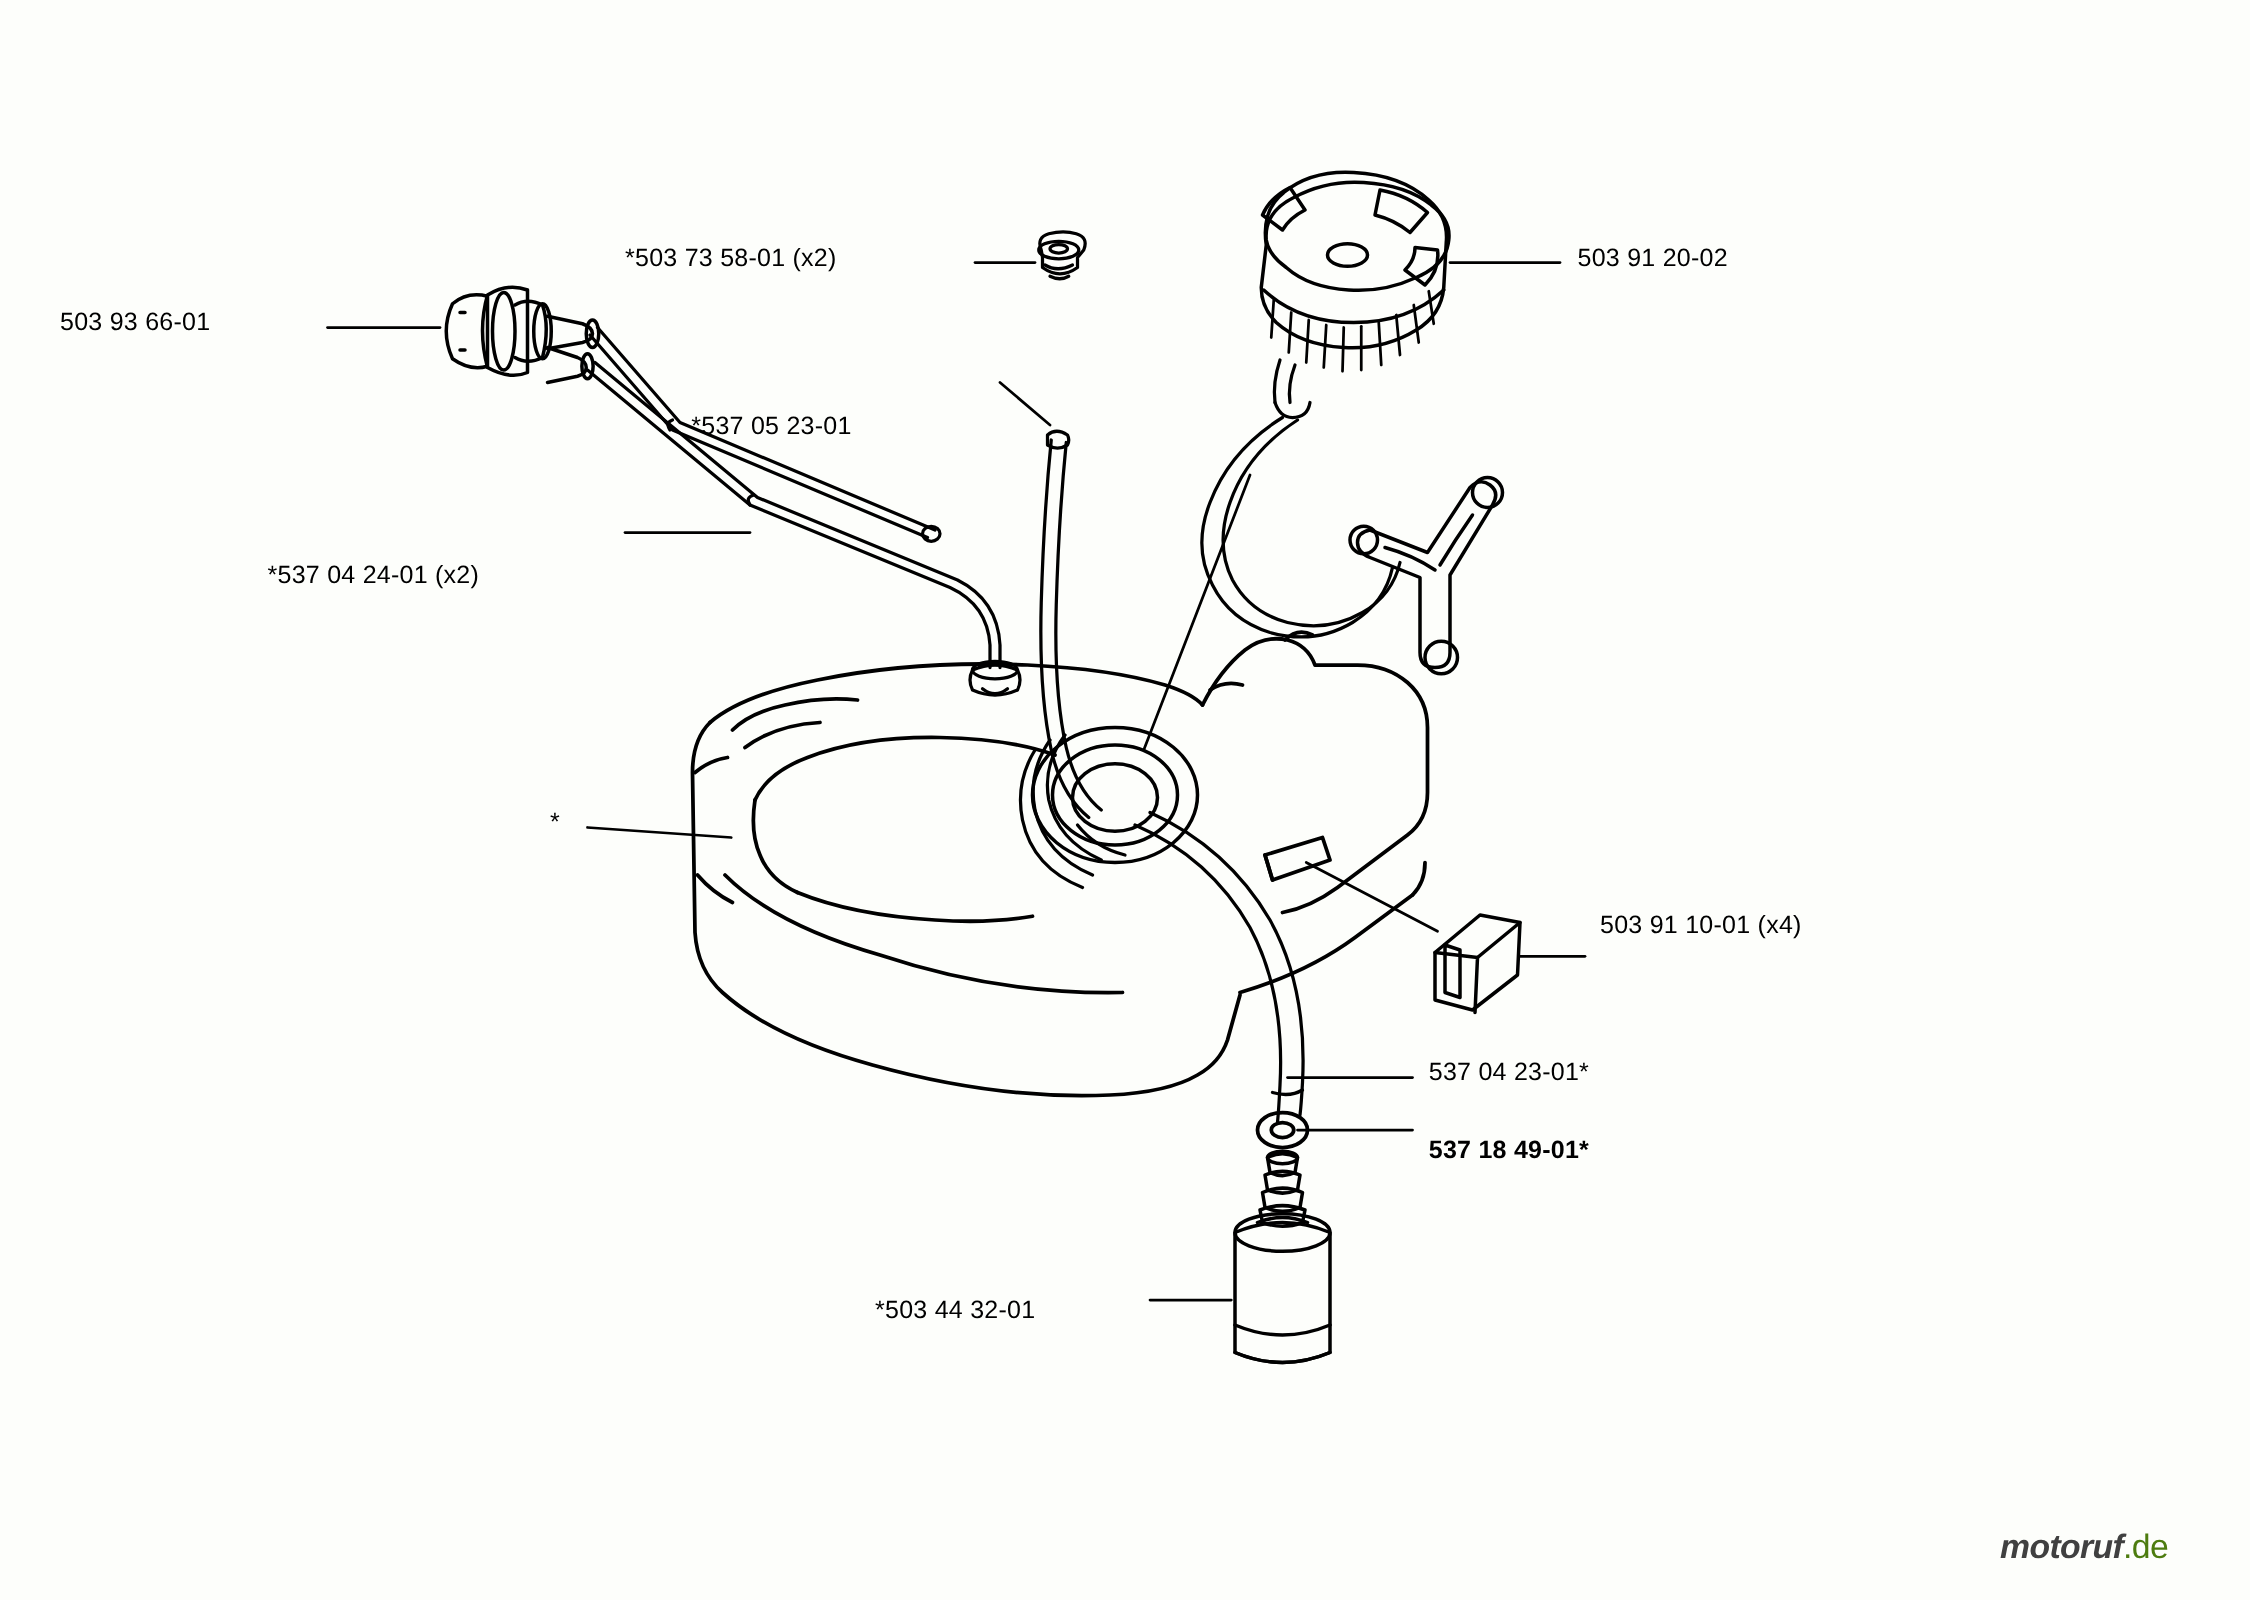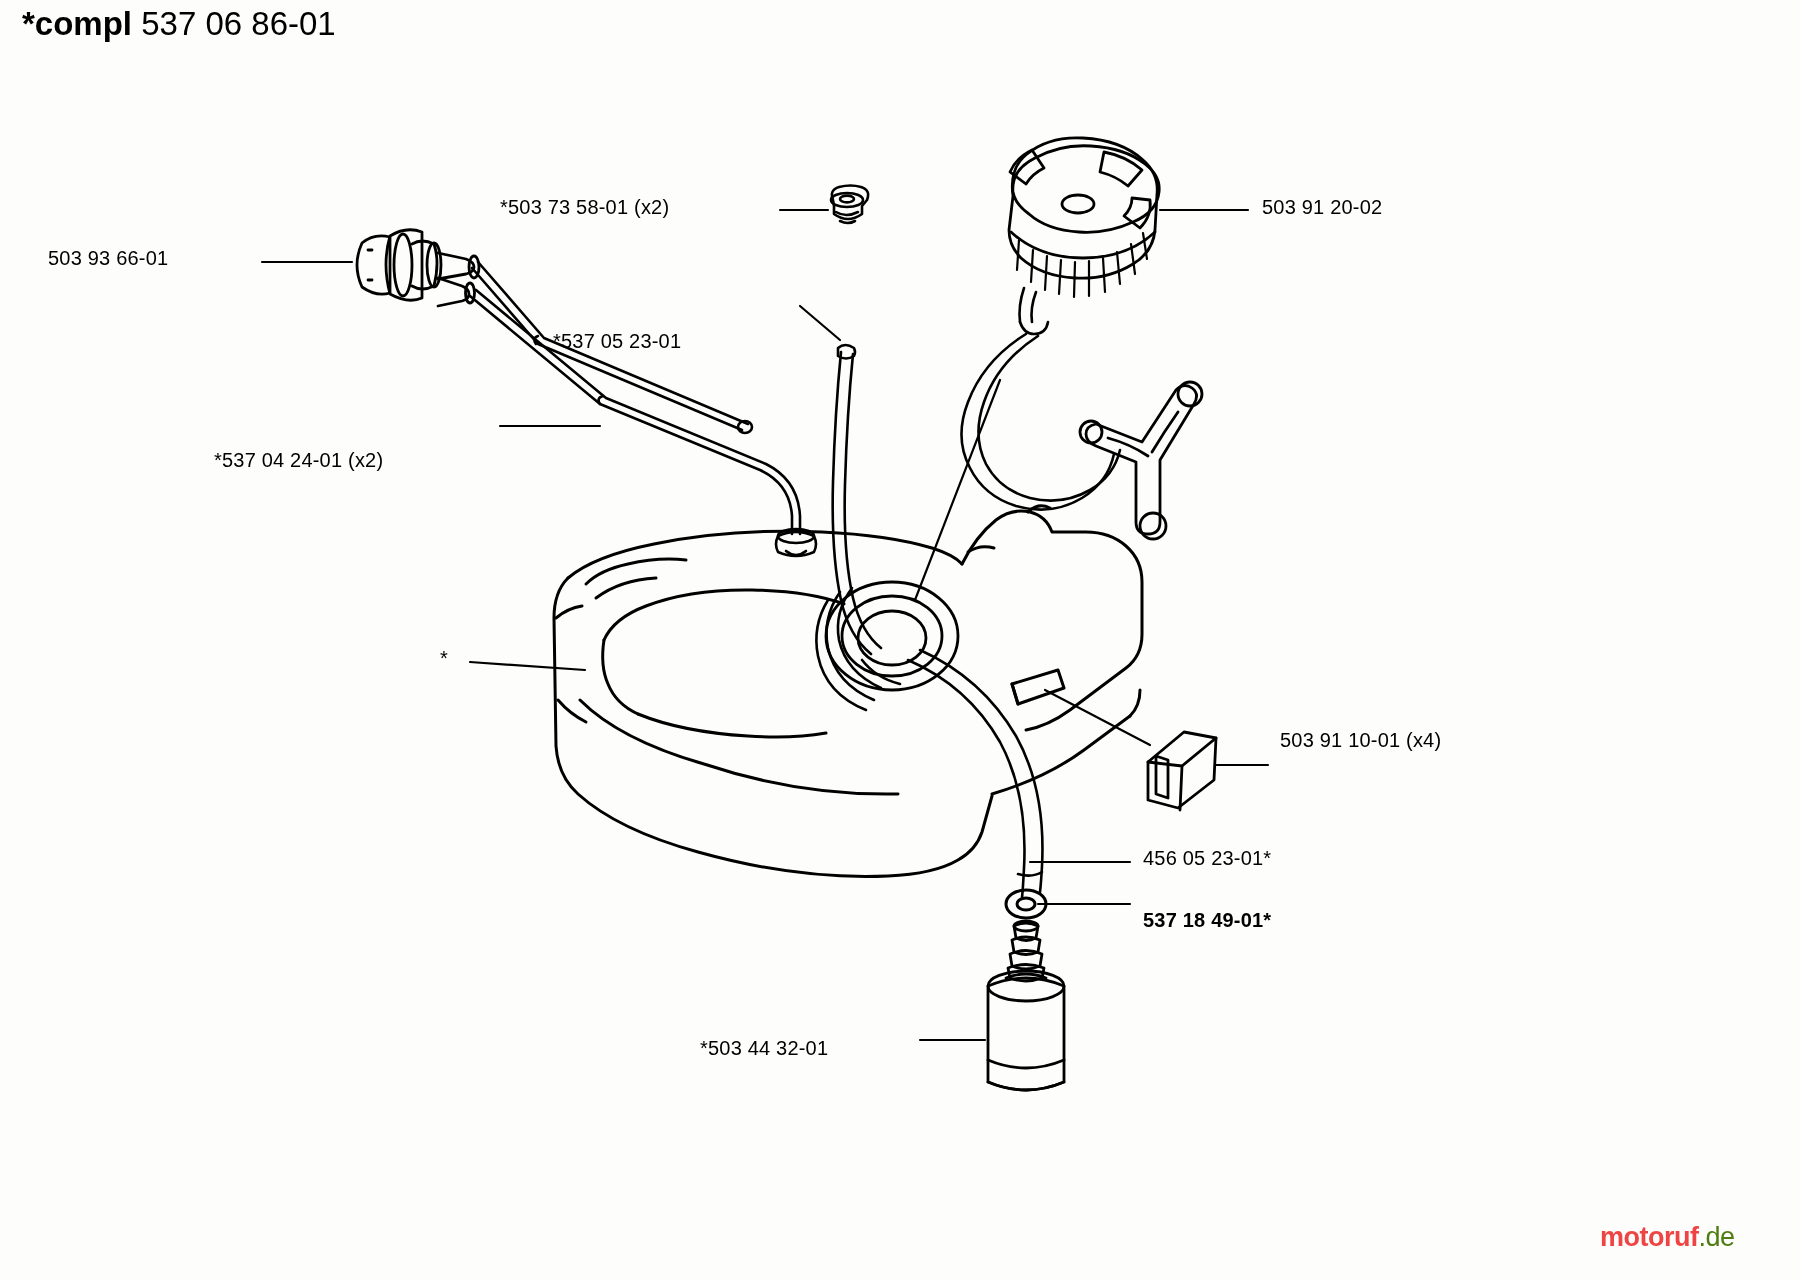--- a/index.html
+++ b/index.html
@@ -42,32 +42,28 @@
   }
   #header .b { font-weight: bold; }
 
   .wm {
     position: absolute;
     font-family: "Liberation Sans", sans-serif;
     font-size: 27px;
     font-weight: bold;
     letter-spacing: -0.5px;
   }
-  .wm .a { color: #ef4444; }
+  .wm .a { color: #404040; font-style: italic; }
   .wm .b { color: #4d7c0f; font-weight: normal; }
 </style>
 </head>
 <body>
 
 <div id="page">
 
-  <div id="header">
-    <span class="b">*compl</span>
-    <span>537 06 86-01</span>
-  </div>
 
   <svg id="artwork" viewBox="0 0 1800 1280">
     <g fill="none" stroke="#000" stroke-width="2.6" stroke-linecap="round" stroke-linejoin="round">
 
       <g stroke-width="2.2">
 
         <line x1="262" y1="262" x2="352" y2="262"></line>
 
         <line x1="780" y1="210" x2="828" y2="210"></line>
 
@@ -301,21 +297,21 @@
   <div class="lbl" style="left:500px; top:196px;">*503 73 58-01 <span class="bold">(x2)</span></div>
 
   <div class="lbl" style="left:553px; top:294px;margin-top:36px;">*537 05 23-01</div>
 
   <div class="lbl" style="left: 214px; top: 413px; margin-top: 36px;">*537 04 24-01 <span class="bold">(x2)</span></div>
 
   <div class="lbl" style="left:1262px; top:196px;">503 91 20-02</div>
 
   <div class="lbl" style="left: 1280px; top: 729px;">503 91 10-01 <span class="bold">(x4)</span></div>
 
-  <div class="lbl" style="left:1143px; top:847px;">456 05 23-01*</div>
+  <div class="lbl" style="left:1143px; top:847px;">537 04 23-01*</div>
 
   <div class="lbl bold" style="left:1143px; top:909px;">537 18 49-01*</div>
 
   <div class="lbl" style="left:700px; top:1025px;margin-top:12px;">*503 44 32-01</div>
 
   <div class="lbl" style="left: 440px; top: 647px;">*</div>
 
   <div class="wm" style="left:1600px; top:1222px;">
     <span class="a">motoruf</span><span class="b">.de</span>
   </div>

